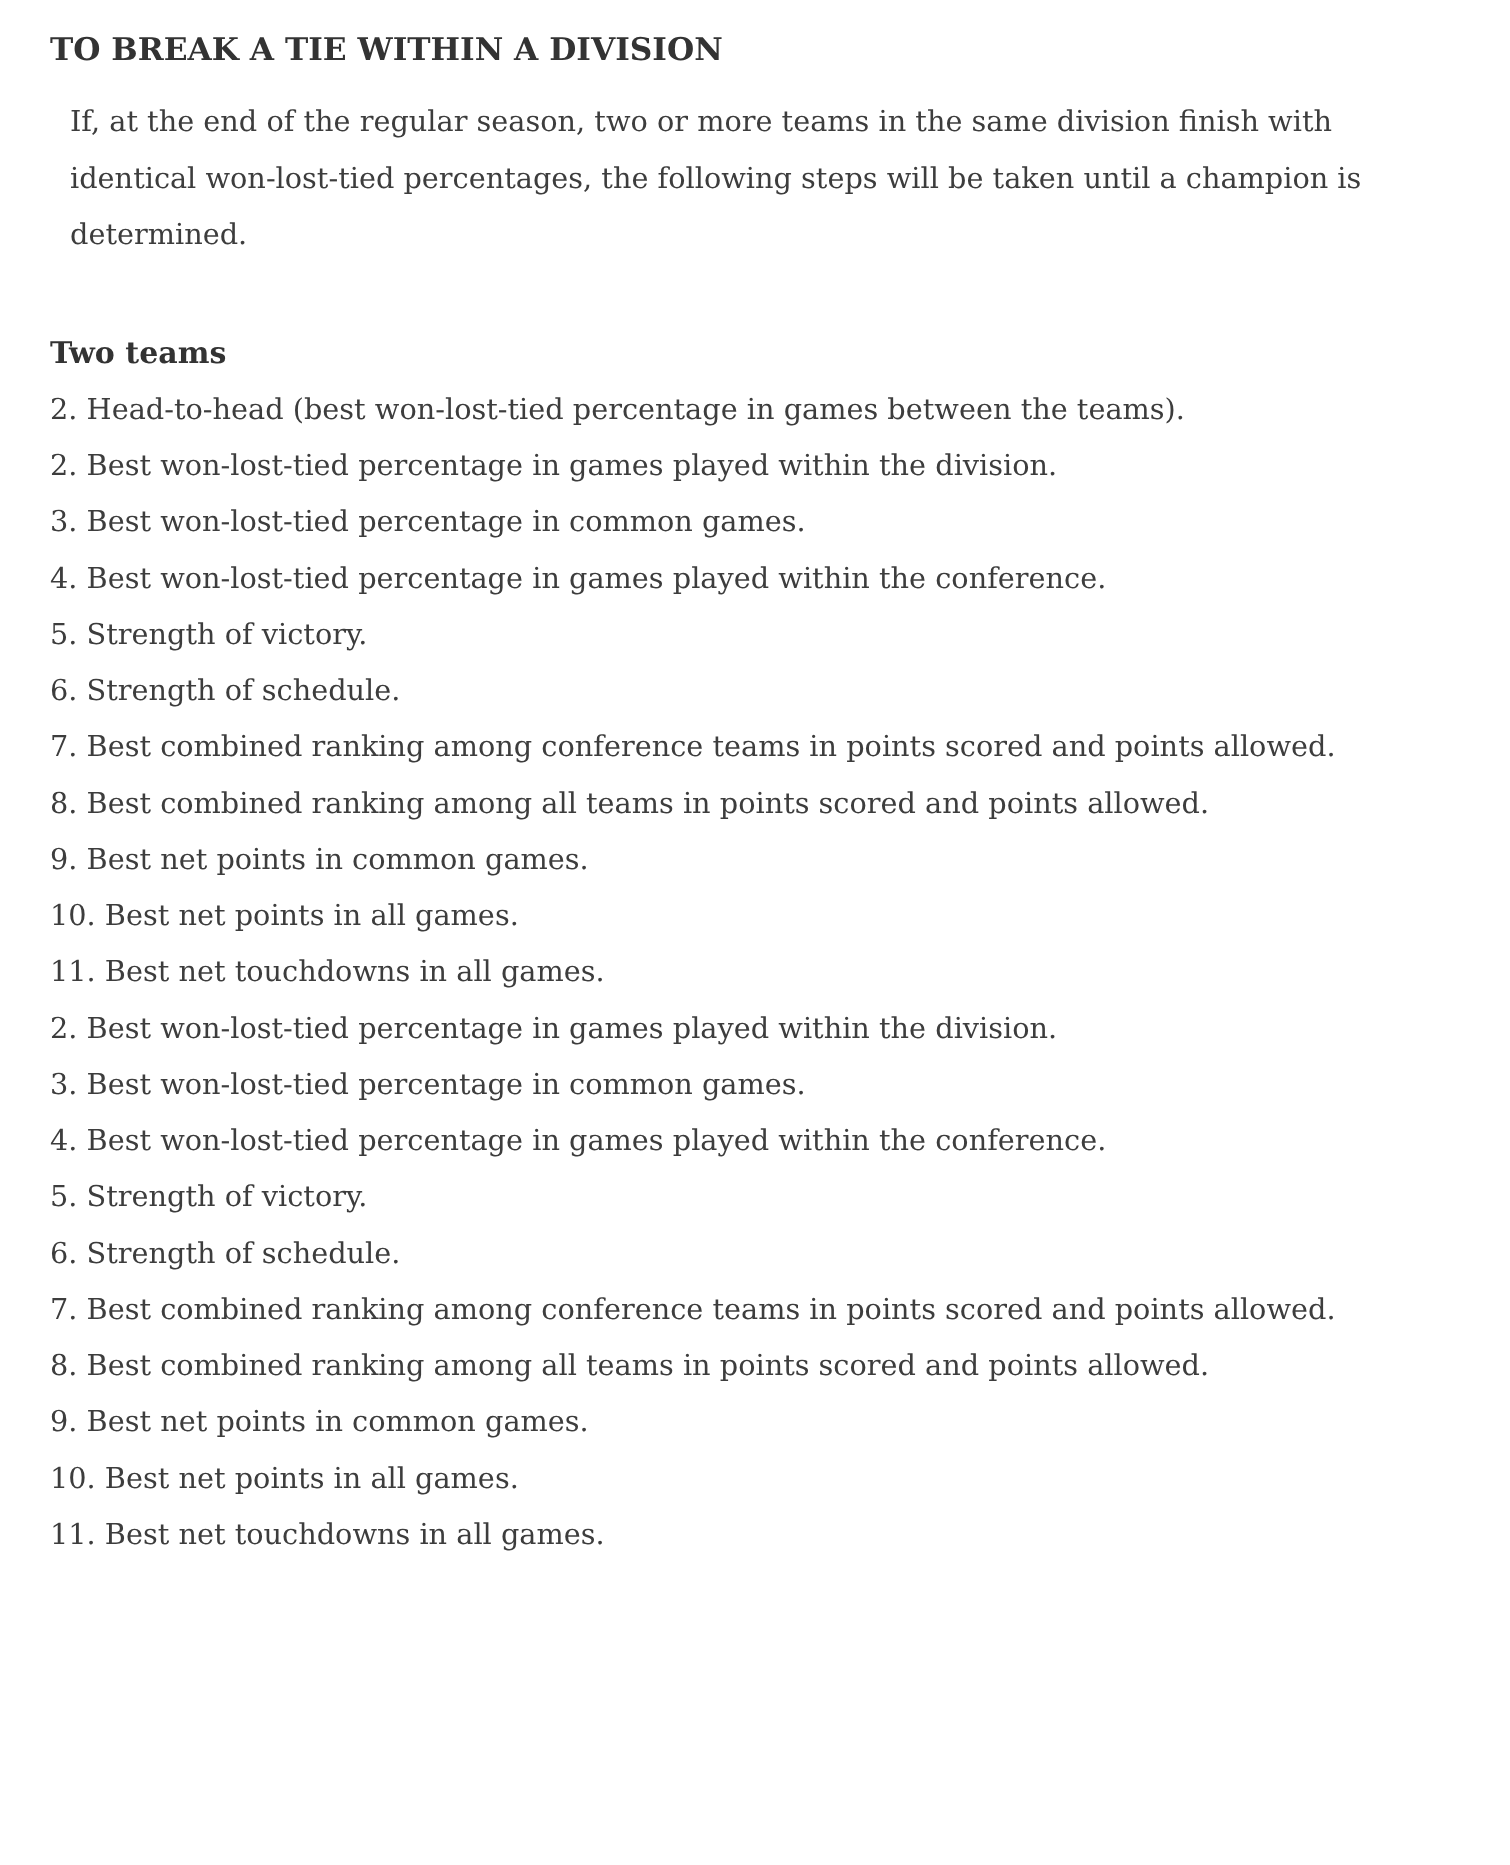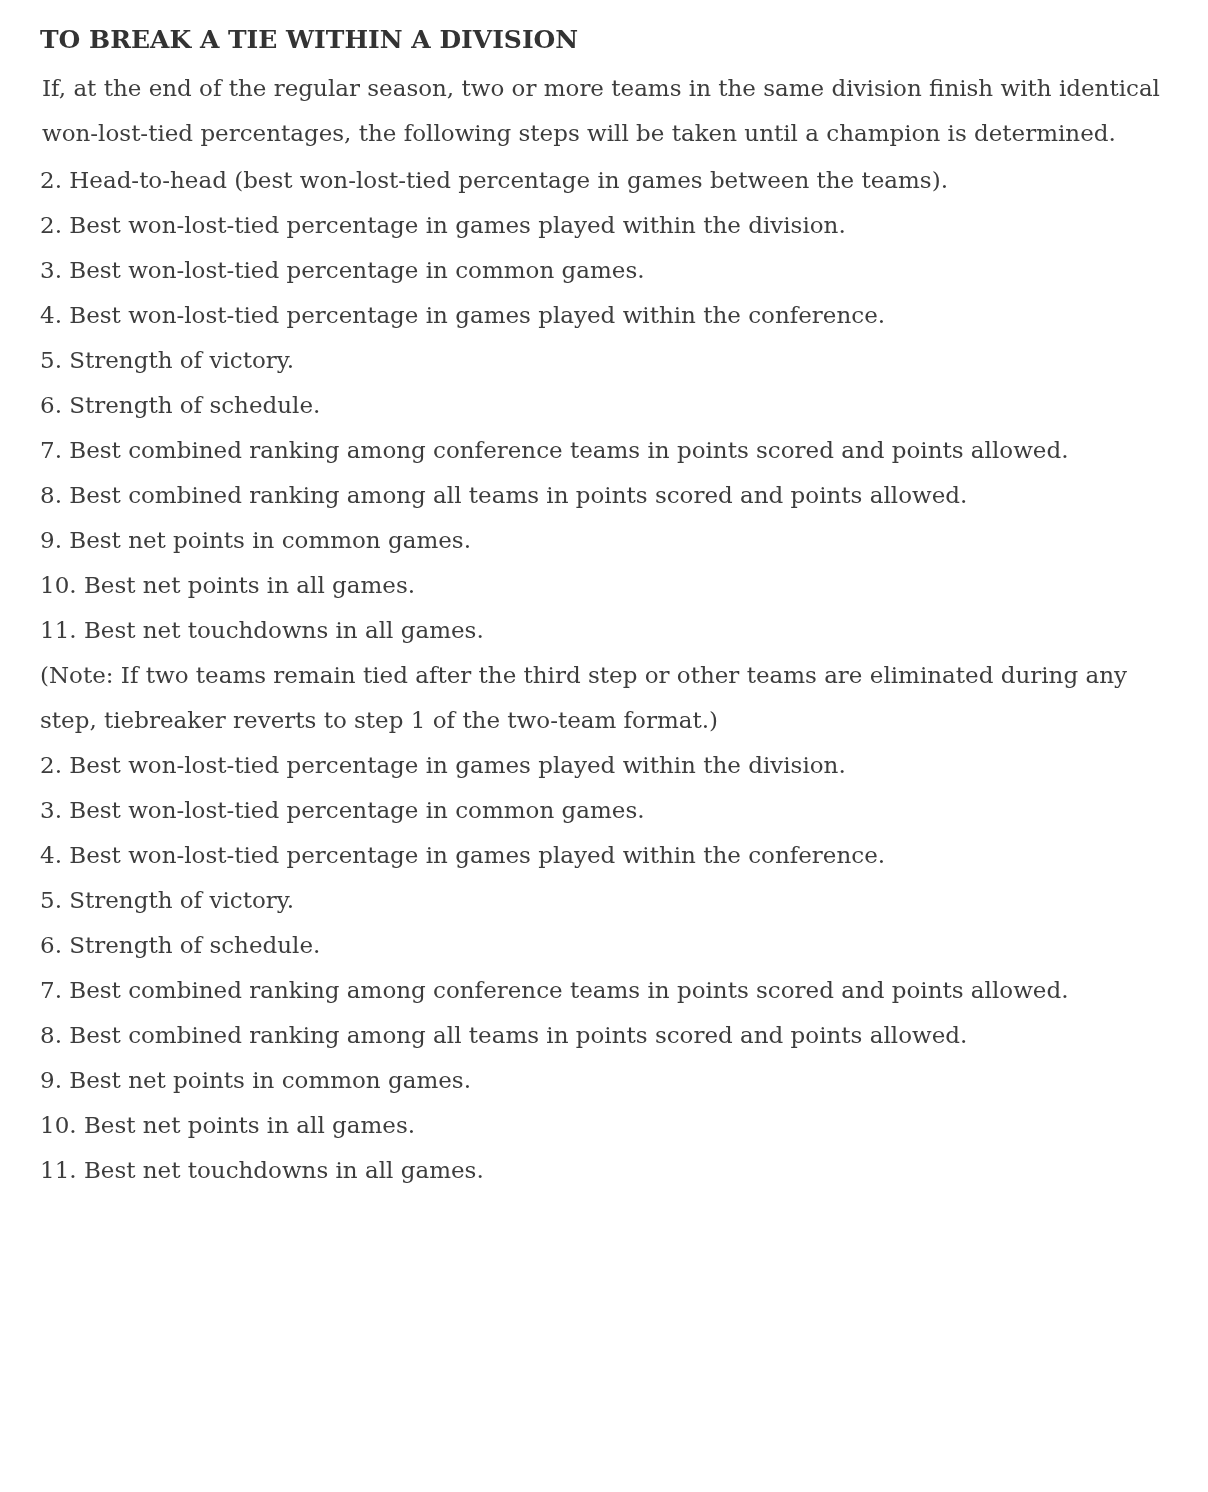--- a/index.html
+++ b/index.html
@@ -18,21 +18,21 @@
     color: #3d3d3d;
   }
   .doc-title {
     font-size: 25px;
     font-weight: bold;
     color: #333333;
     margin: 0 0 6px 0;
     line-height: 40px;
   }
   .intro {
-    margin: 2px;
+    margin: 16px;
   }
   .section-heading {
     font-size: 24px;
     font-weight: bold;
     color: #333333;
     margin: 48px 0 2px 0;
     line-height: 45px;
   }
   .note {
     margin: 0;
@@ -43,35 +43,35 @@
 </style>
 </head>
 <body>
 
 <div class="doc">
 
   <h1 class="doc-title">TO BREAK A TIE WITHIN A DIVISION</h1>
 
   <p class="intro">If, at the end of the regular season, two or more teams in the same division finish with identical won-lost-tied percentages, the following steps will be taken until a champion is determined.</p>
 
+  <h2 class="section-heading">Two teams</h2>
 
   <p class="item">2. Head-to-head (best won-lost-tied percentage in games between the teams).</p>
   <p class="item">2. Best won-lost-tied percentage in games played within the division.</p>
   <p class="item">3. Best won-lost-tied percentage in common games.</p>
   <p class="item">4. Best won-lost-tied percentage in games played within the conference.</p>
   <p class="item">5. Strength of victory.</p>
   <p class="item">6. Strength of schedule.</p>
   <p class="item">7. Best combined ranking among conference teams in points scored and points allowed.</p>
   <p class="item">8. Best combined ranking among all teams in points scored and points allowed.</p>
   <p class="item">9. Best net points in common games.</p>
   <p class="item">10. Best net points in all games.</p>
   <p class="item">11. Best net touchdowns in all games.</p>
 
 
-  <p class="note">(Note: If two teams remain tied after the third step or other teams are eliminated during any step, tiebreaker reverts to step 1 of the two-team format.)</p>
 
   <p class="item">2. Best won-lost-tied percentage in games played within the division.</p>
   <p class="item">3. Best won-lost-tied percentage in common games.</p>
   <p class="item">4. Best won-lost-tied percentage in games played within the conference.</p>
   <p class="item">5. Strength of victory.</p>
   <p class="item">6. Strength of schedule.</p>
   <p class="item">7. Best combined ranking among conference teams in points scored and points allowed.</p>
   <p class="item">8. Best combined ranking among all teams in points scored and points allowed.</p>
   <p class="item">9. Best net points in common games.</p>
   <p class="item">10. Best net points in all games.</p>

